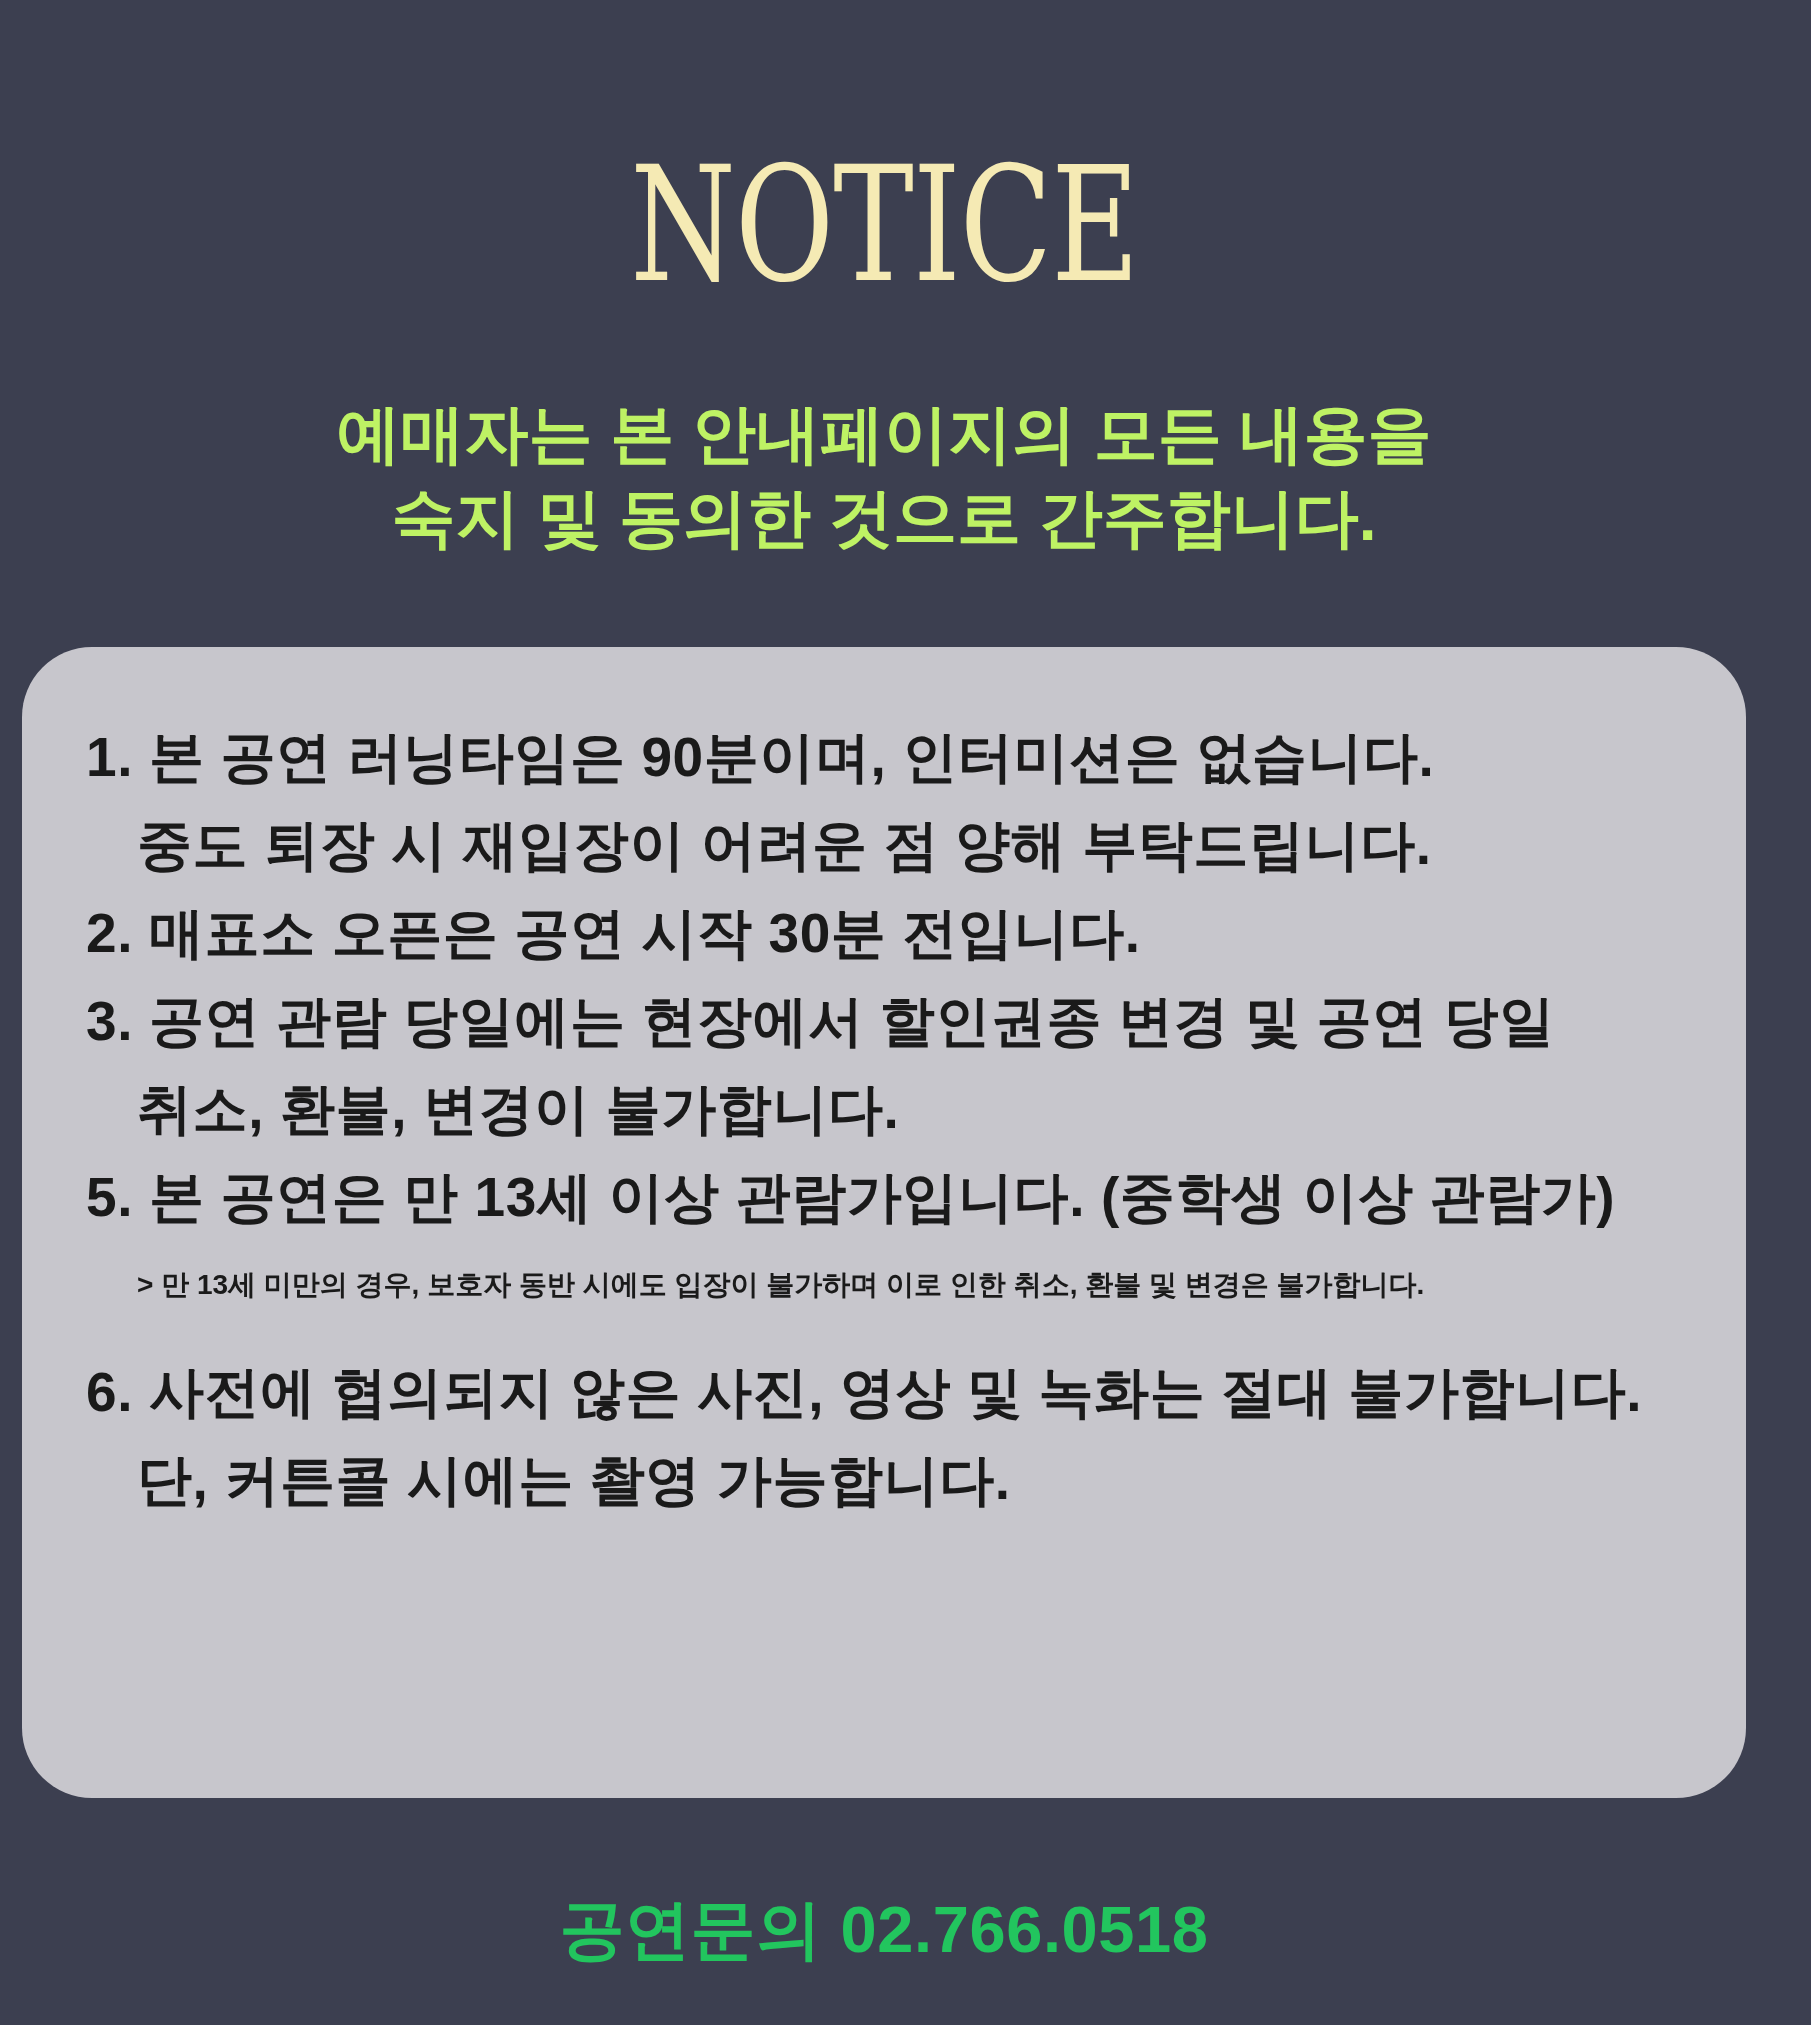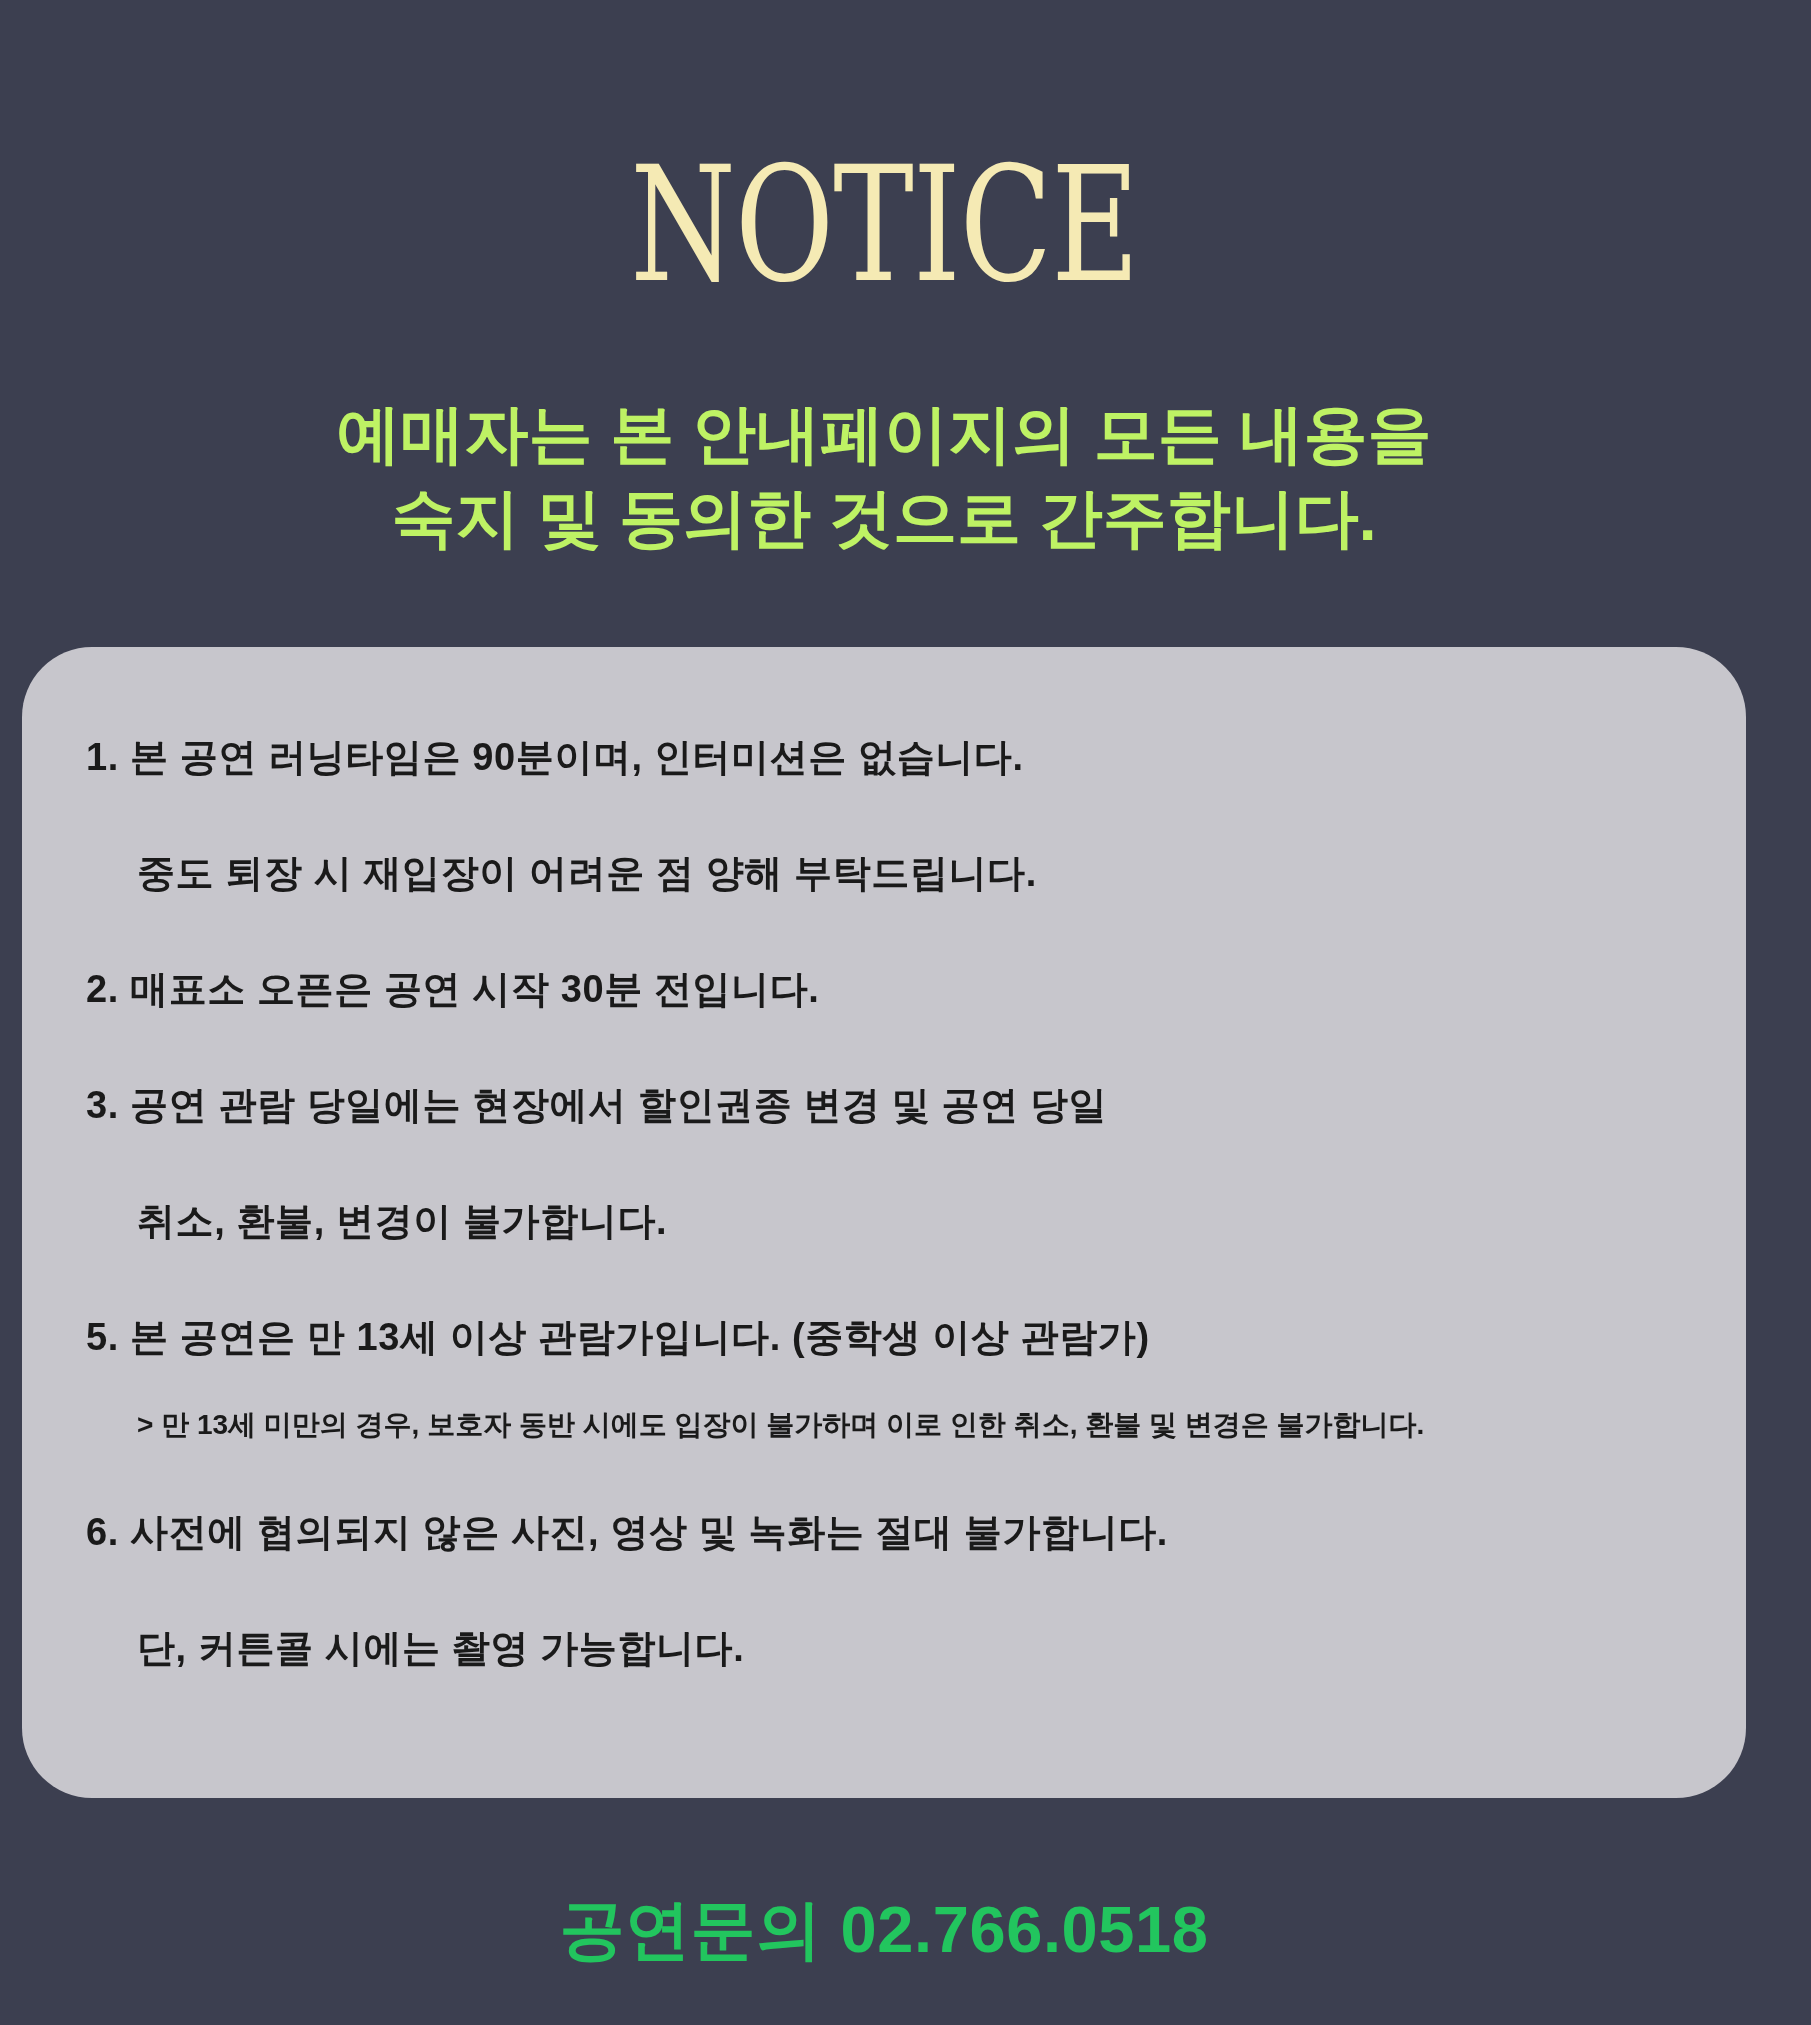--- a/index.html
+++ b/index.html
@@ -47,27 +47,27 @@
     margin-top: 87px;
     box-sizing: border-box;
     width: 1724px;
     height: 1151px;
     background: #C7C6CC;
     border-radius: 70px;
     padding: 82px 58px 0 64px;
   }
   .line {
     color: #1A1A1A;
-    font-size: 38px;
+    font-size: 55px;
     line-height: 56px;
     font-weight: 700;
     letter-spacing: 0.6px;
     white-space: nowrap;
   }
-  .line + .line { margin-top: 60px; }
+  .line + .line { margin-top: 32px; }
   .line.indent { padding-left: 51px; }
   .line.note {
     font-size: 28px;
     line-height: 35px;
     margin-top: 42px;
     padding-left: 51px;
     letter-spacing: 0;
   }
   .line.after-note { margin-top: 62px; }
   .footer {

